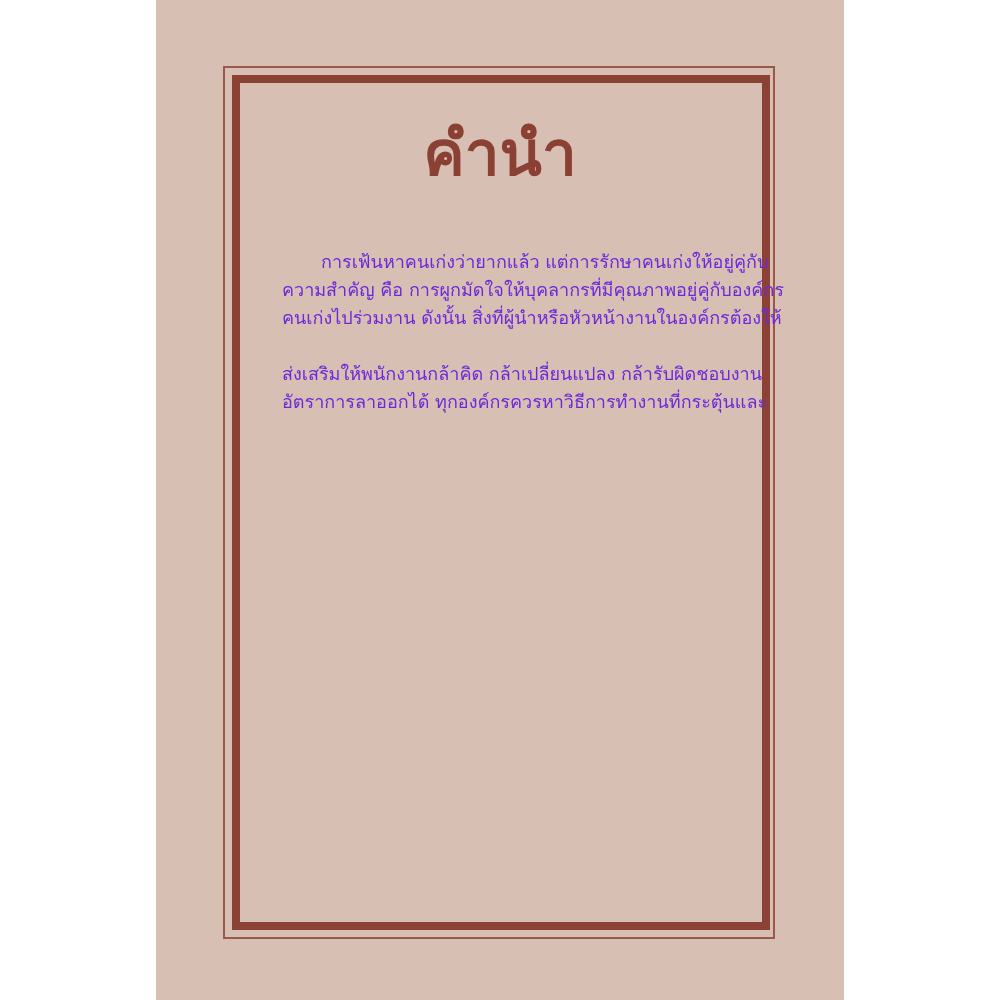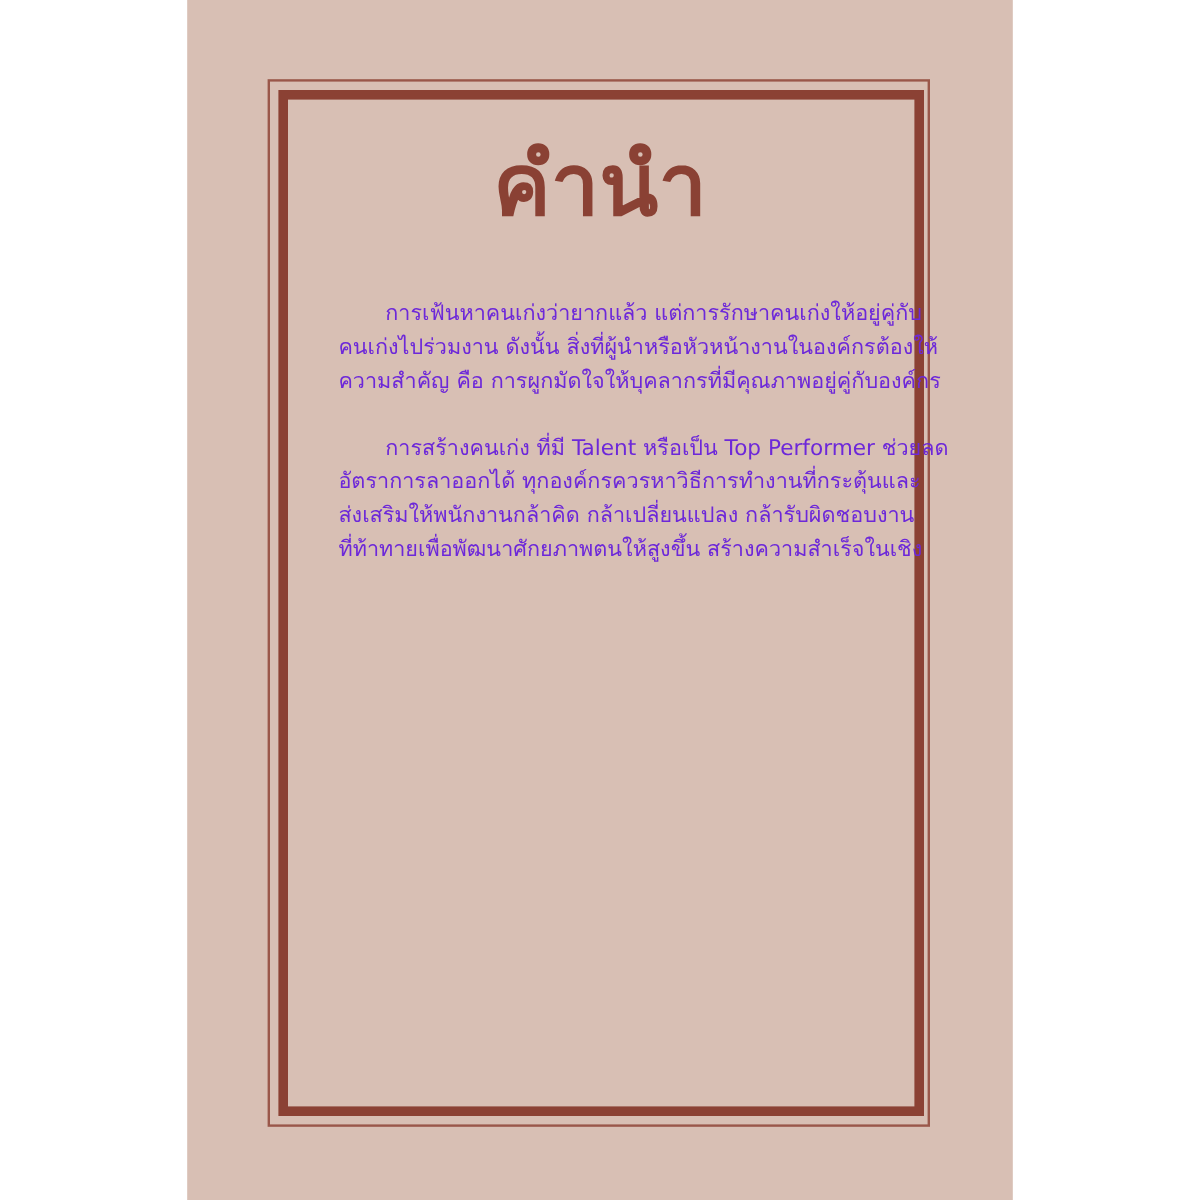--- a/index.html
+++ b/index.html
@@ -39,21 +39,21 @@
     bottom: 70px;
     border: 8px solid #8b4134;
   }
   .page-title {
     position: absolute;
     top: 112px;
     left: 0;
     width: 100%;
     margin: 0;
     text-align: center;
-    font-size: 72px;
+    font-size: 62px;
     line-height: 84px;
     font-weight: 700;
     color: #8a4134;
   }
   .content {
     position: absolute;
     top: 248px;
     left: 126px;
     width: 476px;
     font-size: 18px;
@@ -83,26 +83,24 @@
 
     <div class="frame-outer"></div>
     <div class="frame-inner"></div>
 
     <h1 class="page-title">คำนำ</h1>
 
     <div class="content">
 
       <p class="para">
         <span class="line indent">การเฟ้นหาคนเก่งว่ายากแล้ว แต่การรักษาคนเก่งให้อยู่คู่กับ</span>
+        <span class="line">ความสำคัญ คือ การผูกมัดใจให้บุคลากรที่มีคุณภาพอยู่คู่กับองค์กร</span>
         <span class="line">คนเก่งไปร่วมงาน ดังนั้น สิ่งที่ผู้นำหรือหัวหน้างานในองค์กรต้องให้</span>
-        <span class="line">ความสำคัญ คือ การผูกมัดใจให้บุคลากรที่มีคุณภาพอยู่คู่กับองค์กร</span>
       </p>
 
       <p class="para">
-        <span class="line indent">การสร้างคนเก่ง ที่มี Talent หรือเป็น Top Performer ช่วยลด</span>
+        <span class="line">ส่งเสริมให้พนักงานกล้าคิด กล้าเปลี่ยนแปลง กล้ารับผิดชอบงาน</span>
         <span class="line">อัตราการลาออกได้ ทุกองค์กรควรหาวิธีการทำงานที่กระตุ้นและ</span>
-        <span class="line">ส่งเสริมให้พนักงานกล้าคิด กล้าเปลี่ยนแปลง กล้ารับผิดชอบงาน</span>
-        <span class="line">ที่ท้าทายเพื่อพัฒนาศักยภาพตนให้สูงขึ้น สร้างความสำเร็จในเชิง</span>
       </p>
 
     </div>
   </div>
 </div>
 
 </body></html>

